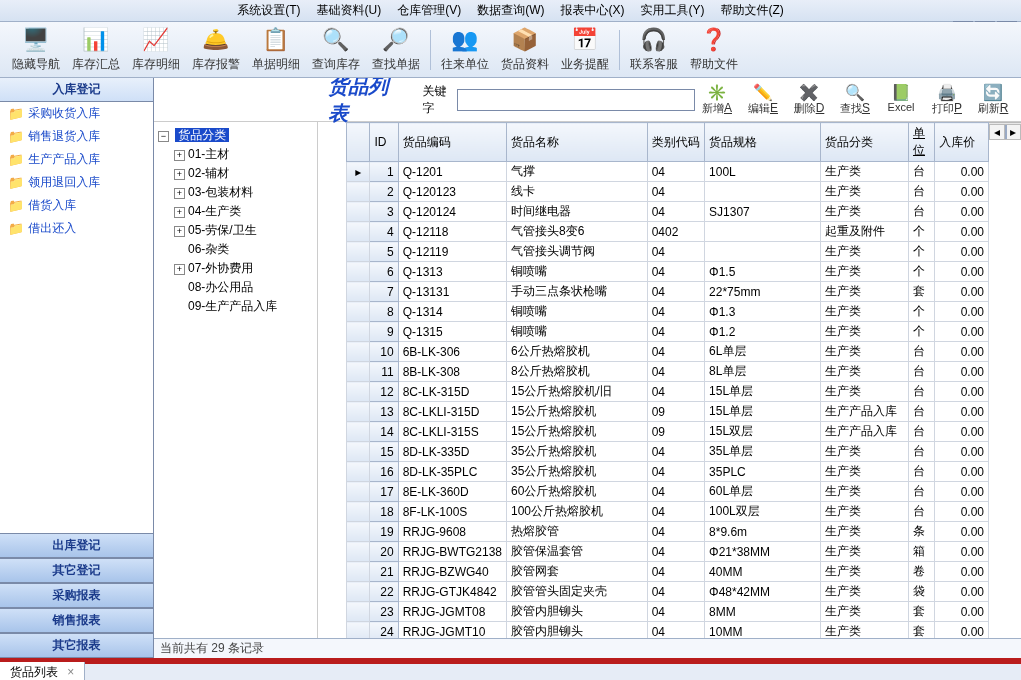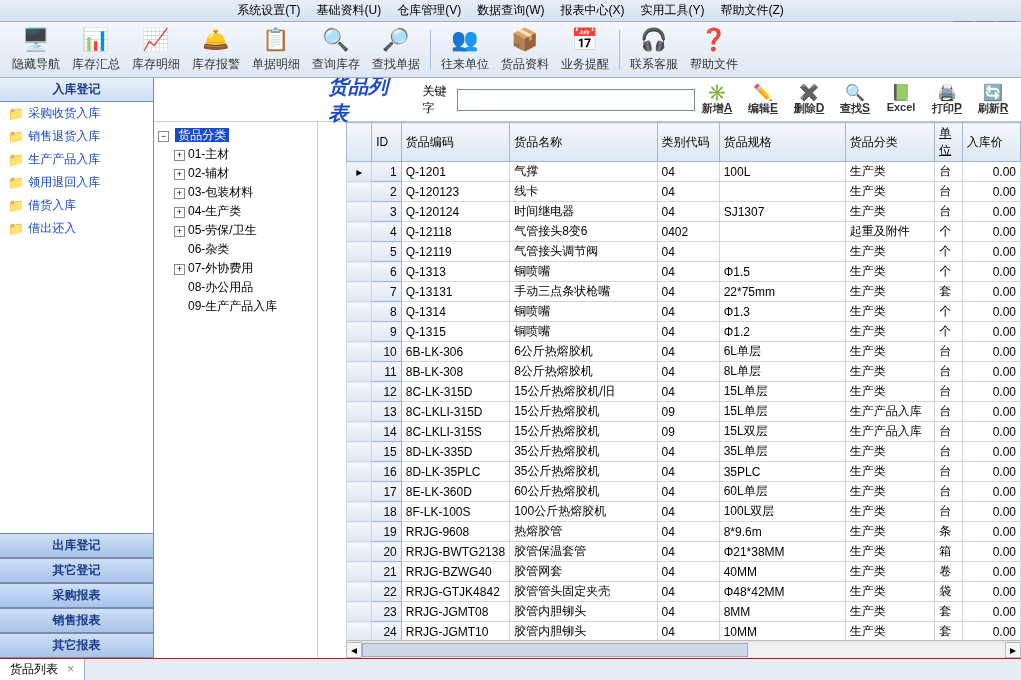--- a/index.html
+++ b/index.html
@@ -37,54 +37,54 @@
 
 
 .titlerow { display: flex; align-items: center; height: 44px; border-bottom: 1px solid #ccc; }
 .tree-wrap { width: 164px; }
 .page-title { color: #1a4aca; font-size: 20px; font-weight: bold; padding: 0 18px; font-style: italic; }
 .kw-area { display: flex; align-items: center; }
 .kw-input { width: 250px; height: 22px; border: 1px solid #7a8aa8; padding: 0 4px; }
 .action-toolbar { margin-left: auto; display: flex; gap: 2px; padding-right: 6px; }
 .act-btn { display: flex; flex-direction: column; align-items: center; padding: 2px 4px; min-width: 44px; cursor: pointer; border: 1px solid transparent; }
 .act-icon { font-size: 16px; height: 18px; display: flex; align-items: center; }
-.act-label { font-size: 11px; color: #333; font-weight: bold; }
+.act-label { font-size: 11px; color: #333; }
 .act-label u { text-decoration: underline; }
 
 
 .bodysplit { flex: 1; display: flex; overflow: hidden; }
 
 
 .tree { width: 164px; border-right: 1px solid #ccc; overflow: auto; padding: 4px; font-size: 12px; }
 .tree-node { white-space: nowrap; padding: 1px 0; }
 .tree-toggle { display: inline-block; width: 11px; height: 11px; border: 1px solid #888; text-align: center; line-height: 9px; font-size: 9px; margin-right: 3px; background: #fff; cursor: pointer; }
 .tree-root-label { background: #1a4aca; color: #fff; padding: 0 3px; }
 .tree-children { padding-left: 16px; }
 .tree-children .tree-node::before { content: ""; }
 
 
-.grid-wrap { flex: 1; display: flex; flex-direction: column; overflow: hidden; padding-left: 28px; }
+.grid-wrap { flex: 1; display: flex; flex-direction: row; overflow: hidden; padding-left: 28px; }
 .grid-scroll { flex: 1; overflow: auto; }
 table.grid { border-collapse: collapse; width: 100%; font-size: 12px; }
 table.grid th { background: linear-gradient(#f4f7fc, #dde7f4); border: 1px solid #a8b6cc; padding: 2px 4px; text-align: left; position: sticky; top: 0; font-weight: normal; height: 18px; }
 table.grid td { border: 1px solid #d0d6e0; padding: 1px 4px; height: 17px; white-space: nowrap; }
 table.grid td.num { text-align: right; }
 table.grid td.rownum { text-align: right; background: linear-gradient(#f4f7fc, #dde7f4); border: 1px solid #a8b6cc; width: 30px; }
 table.grid th.rowhead { width: 26px; }
 .row-indicator { width: 18px; text-align: center; background: linear-gradient(#f4f7fc, #dde7f4); border: 1px solid #a8b6cc; }
 .hscroller { height: 18px; background: #e8e8e8; border-top: 1px solid #bbb; display: flex; align-items: center; }
 .hscroller .arrow { width: 16px; text-align: center; border: 1px solid #bbb; background: #f4f4f4; cursor: pointer; }
 .hscroller .track { flex: 1; height: 14px; background: #f0f0f0; position: relative; }
 .hscroller .thumb { position: absolute; left: 0; width: 60%; height: 100%; background: #cfd8e6; border: 1px solid #9aaac4; }
 
 
 .statusbar { height: 20px; background: #f4f7fc; border-top: 1px solid #a0b0c8; display: flex; align-items: center; padding: 0 6px; color: #444; }
 
 
-.tabbar { height: 22px; background: #e6ecf6; border-top: 1px solid #b91c1c; display: flex; align-items: center; }
+.tabbar { height: 22px; background: #e6ecf6; border-top: 6px solid #b91c1c; display: flex; align-items: center; }
 .tab { padding: 2px 10px; border-right: 1px solid #a0b0c8; background: #fff; cursor: pointer; }
 .tab .x { margin-left: 6px; color: #888; }
 </style>
 </head>
 <body>
 
 <div class="menubar">
   <svg class="app-icon" viewBox="0 0 16 16">
       <rect width="16" height="16" fill="#3b6fd3"></rect>
       <rect x="2" y="2" width="12" height="12" fill="#fff"></rect>
@@ -545,20 +545,23 @@
         <div class="hscroller">
           <div class="arrow">◂</div>
           <div class="track">
               <div class="thumb"></div>
             </div>
           <div class="arrow">▸</div>
         </div>
       </div>
     </div>
 
+    <div class="statusbar">
+      <span>当前共有 29 条记录</span>
+    </div>
   </div>
 </div>
 
 <div class="tabbar">
   <div class="tab">
     <span>货品列表</span>
     <span class="x">×</span>
   </div>
 </div>
 

